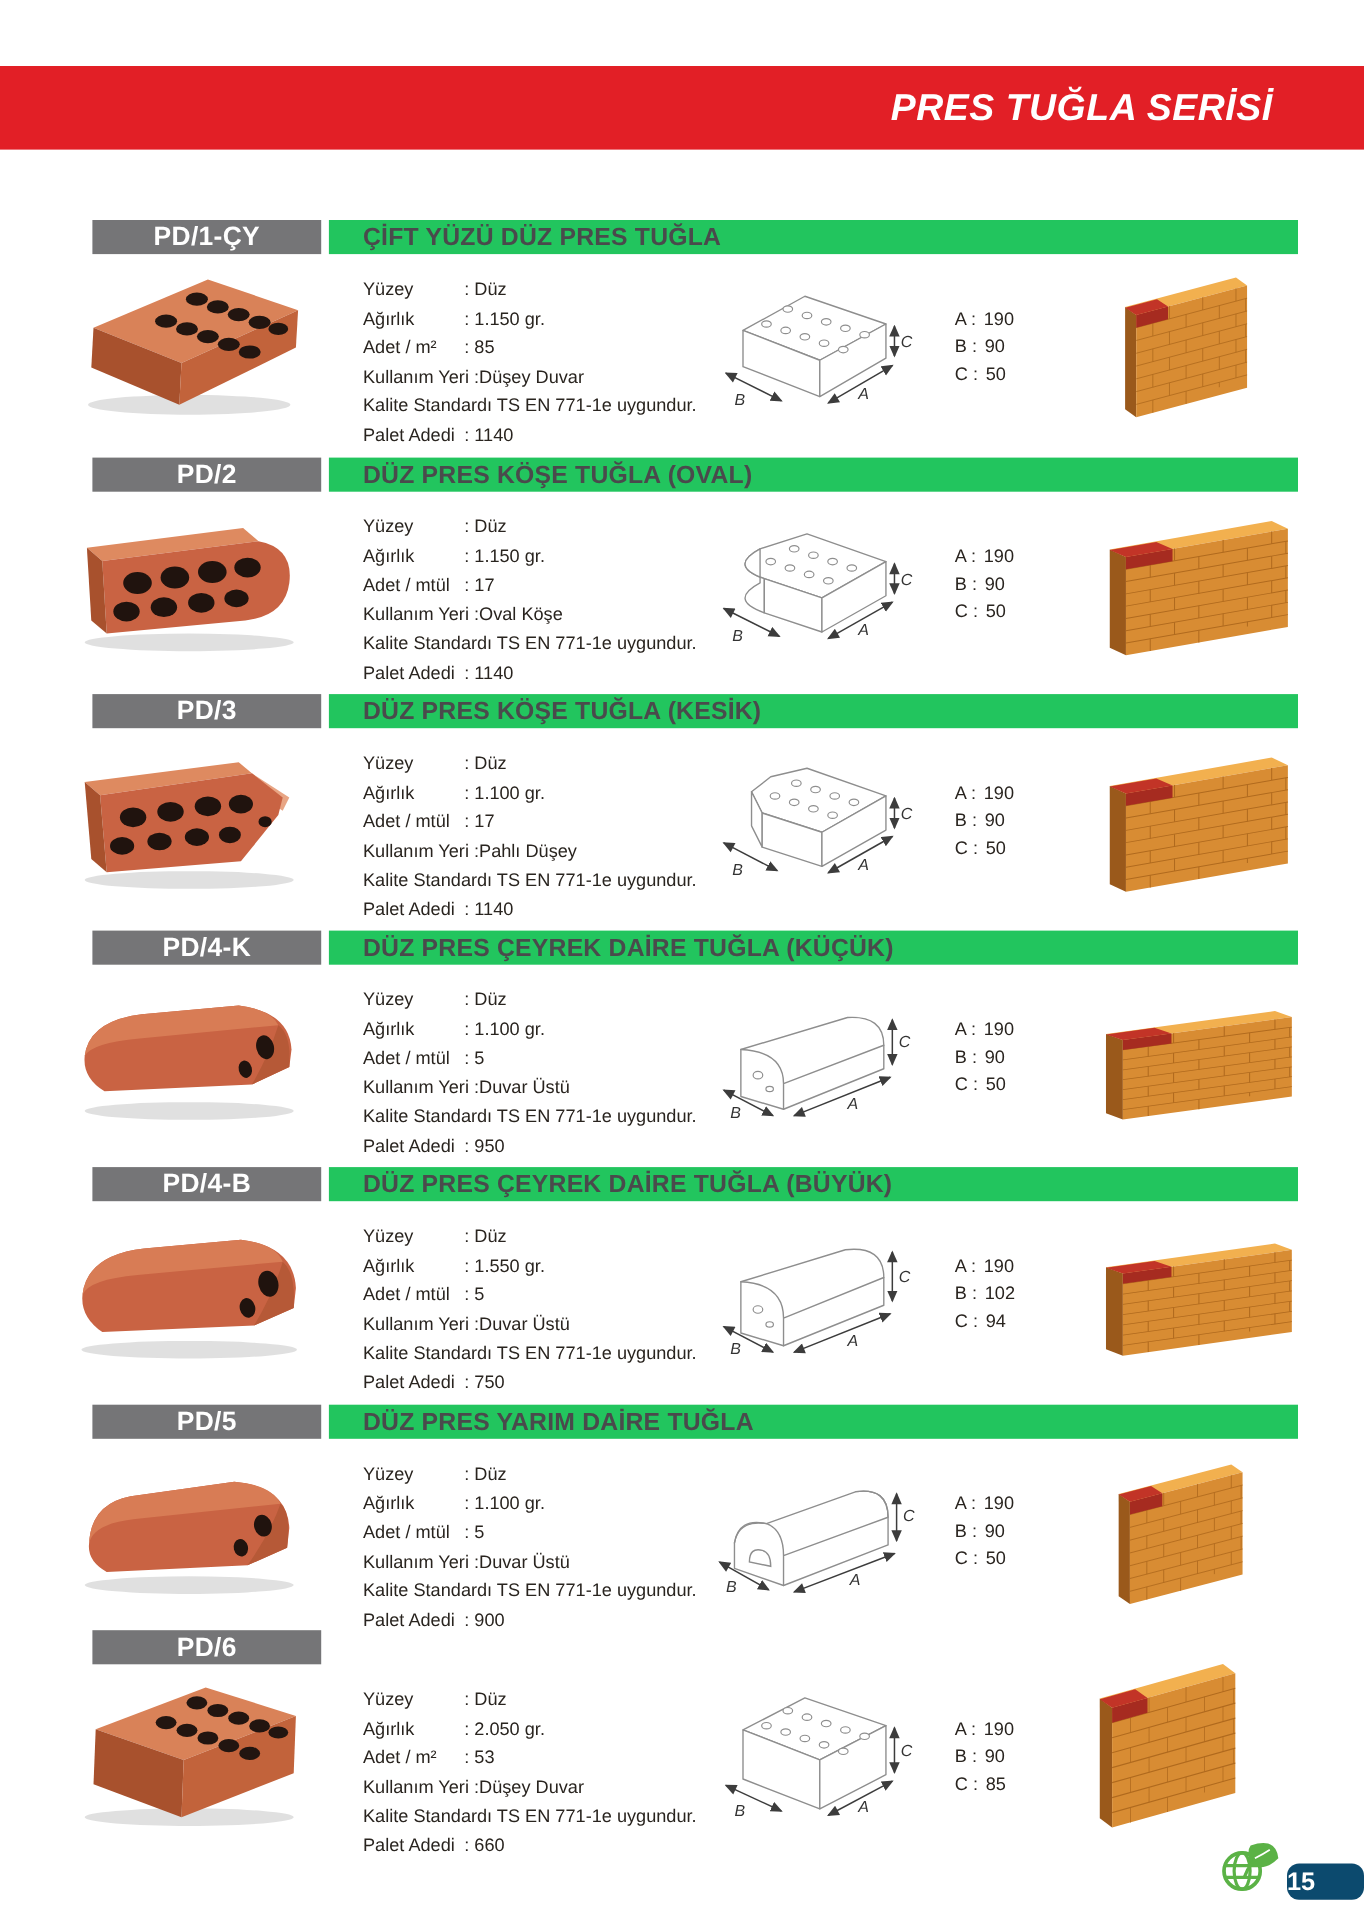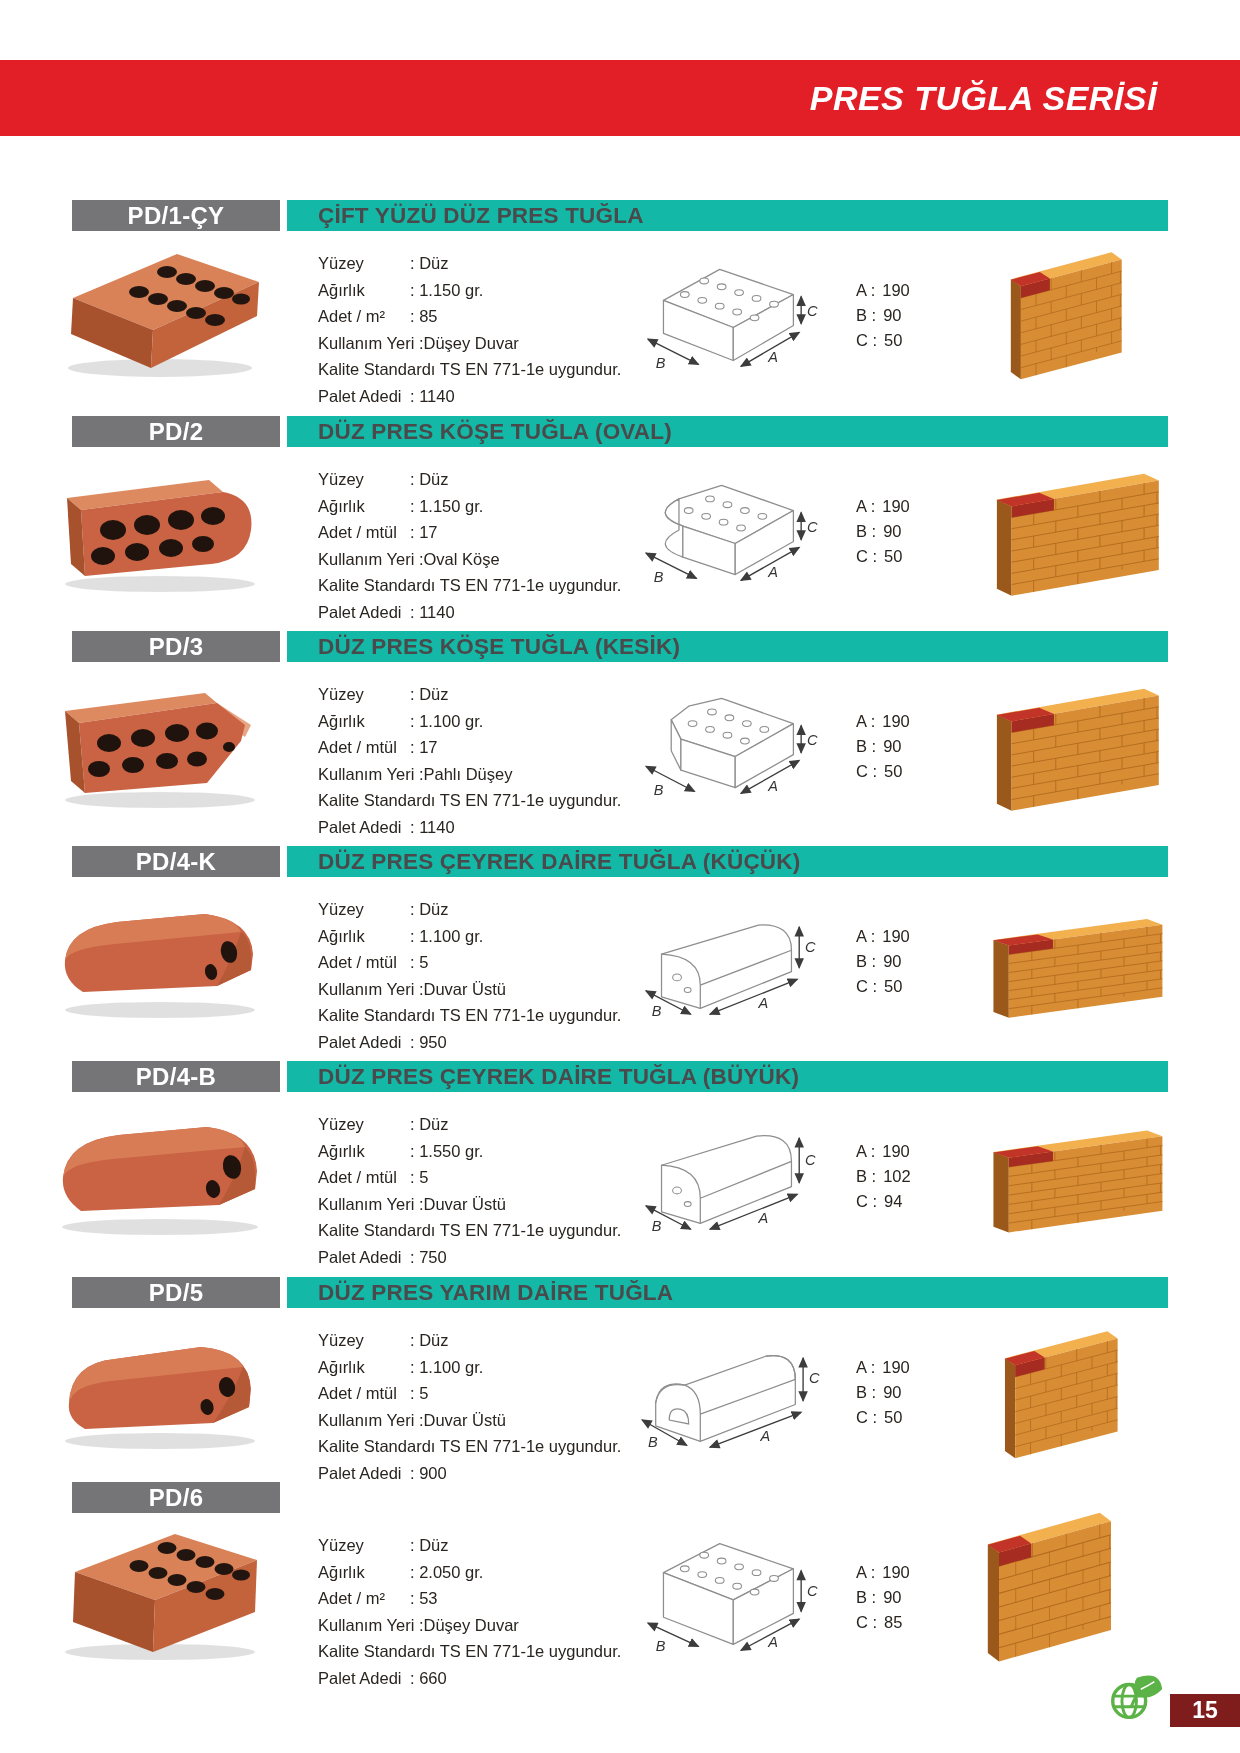--- a/index.html
+++ b/index.html
@@ -11,28 +11,28 @@
   .header-band{
     position:absolute;left:0;top:60px;width:1240px;height:76px;background:#E21F26;
     display:flex;align-items:center;justify-content:flex-end;
     padding-right:83px;box-sizing:border-box;
   }
   .header-title{
     color:#ffffff;font-size:34px;font-weight:bold;font-style:italic;
     letter-spacing:.5px;margin:0;
   }
   
-  .product{position:absolute;left:0;width:1044px;height:216px;border-radius:25px;}
+  .product{position:absolute;left:12px;width:1044px;height:216px;border-radius:25px;}
   .code-box{
     position:absolute;left:72px;top:0;width:208px;height:31px;background:#757577;
     color:#fff;font-weight:bold;font-size:24px;
     display:flex;align-items:center;justify-content:center;letter-spacing:.3px;
   }
   .title-bar{
-    position:absolute;left:287px;top:0;width:881px;height:31px;background:#14b8a6;
+    position:absolute;left:287px;top:0;width:881px;height:31px;background:#22c55e;
     color:#4A4A4C;font-weight:bold;font-size:22.5px;
     display:flex;align-items:center;padding-left:31px;box-sizing:border-box;
     white-space:nowrap;letter-spacing:.2px;
   }
   .photo{position:absolute;left:52px;top:42px;width:226px;height:140px;}
   .photo svg{width:100%;height:100%;}
   .specs{position:absolute;left:318px;top:50px;width:310px;font-size:16.5px;line-height:26.5px;}
   .spec-row{white-space:nowrap;}
   .spec-label{display:inline-block;min-width:92px;}
   .spec-value{display:inline;}
@@ -47,23 +47,23 @@
   .wall-s0{left:1002px;top:38px;width:126px;height:152px;}
   .wall-s1{left:984px;top:44px;width:184px;height:146px;}
   .wall-s2{left:984px;top:44px;width:184px;height:146px;}
   .wall-s3{left:980px;top:62px;width:192px;height:118px;}
   .wall-s4{left:980px;top:58px;width:192px;height:122px;}
   .wall-s5{left:996px;top:40px;width:128px;height:152px;}
   .wall-s6{left:978px;top:14px;width:140px;height:178px;}
   
   .eco-icon{position:absolute;left:1104px;top:1668px;width:62px;height:60px;}
   .page-box{
-    position:absolute;left:1170px;top:1694px;width:70px;height:33px;background:#7f1d1d;
+    position:absolute;left:1170px;top:1694px;width:70px;height:33px;background:#0c4a6e;
     color:#fff;font-weight:bold;font-size:23px;
-    display:flex;align-items:center;justify-content:center;
+    display:flex;align-items:center;border-radius:11px;
   }
   
   .d-shape{fill:#ffffff;stroke:#8e8e8e;stroke-width:1.3;stroke-linejoin:round;}
   .d-hole{fill:#ffffff;stroke:#8e8e8e;stroke-width:1.1;}
   .d-line{fill:none;stroke:#8e8e8e;stroke-width:1.3;stroke-linecap:round;}
   .d-arr{stroke:#3c3c3c;stroke-width:1.4;fill:none;}
   .d-txt{font-family:"Liberation Sans",sans-serif;font-size:15px;font-style:italic;fill:#333;}
   .w-line{stroke:#b06a1e;stroke-width:1;fill:none;}
 </style>
 </head>

